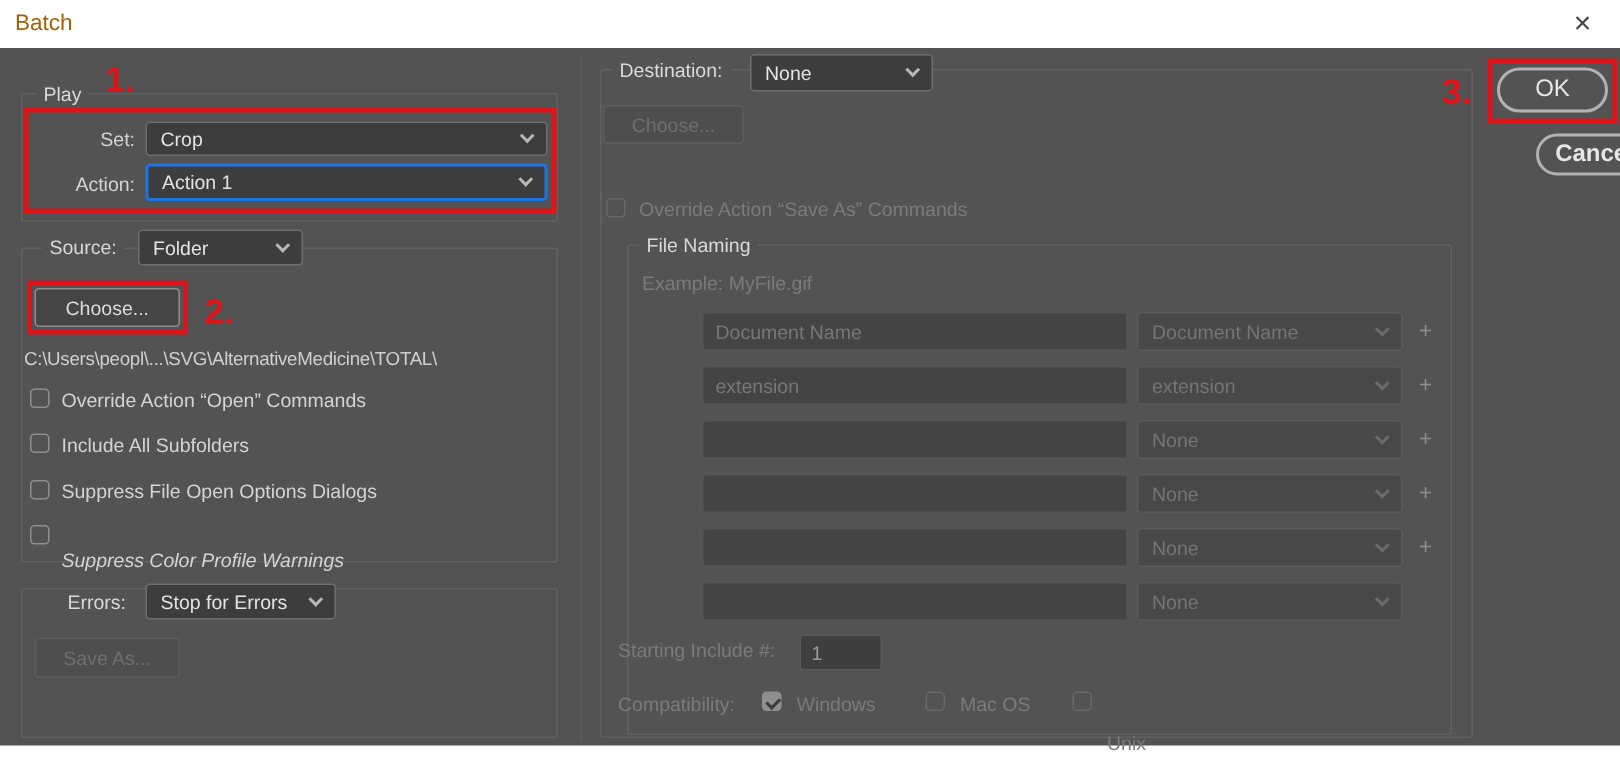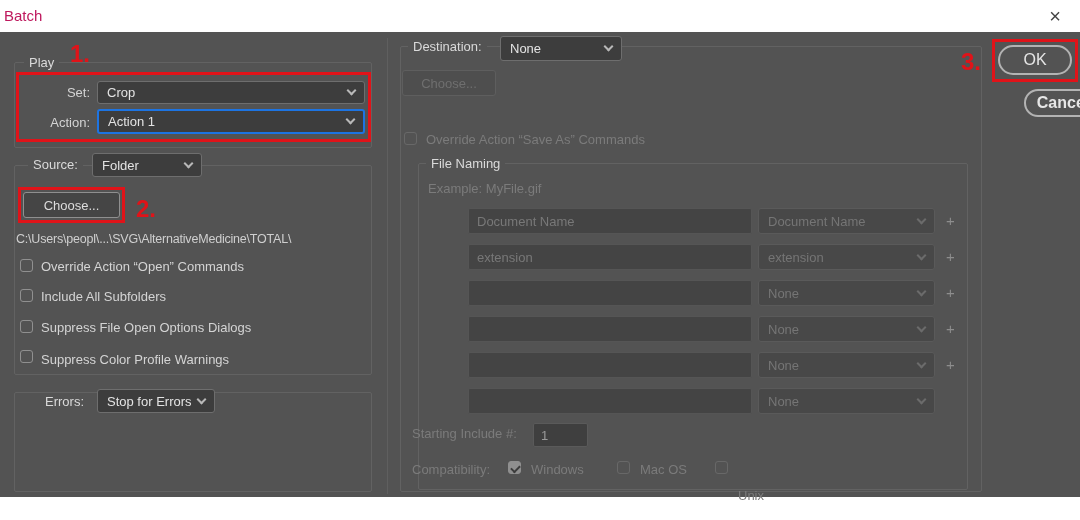--- a/index.html
+++ b/index.html
@@ -2,21 +2,21 @@
 <html><head>
 <meta charset="utf-8">
 <style>
   * { margin:0; padding:0; box-sizing:border-box; }
   html,body { background:#ffffff; }
   .stage { position:relative; width:1080px; height:520px; background:#ffffff;
            font-family:"Liberation Sans","DejaVu Sans",sans-serif; overflow:hidden; }
 
   
   .titlebar { position:absolute; left:0; top:0; width:1080px; height:32px; background:#ffffff; }
-  .title-text { position:absolute; left:4px; top:7px; font-size:15px; color:#be185d; }
+  .title-text { position:absolute; left:10px; top:7px; font-size:15px; color:#a16207; }
   .close-btn { position:absolute; right:10px; top:1px; width:30px; height:30px; display:flex;
                align-items:center; justify-content:center; font-size:20px; color:#444; cursor:pointer; }
 
   
   .body { position:absolute; left:0; top:32px; width:1080px; height:465px; background:#535353; }
   .vdivider { position:absolute; left:387px; top:6px; width:1px; height:456px; background:#5f5f5f; }
 
   .group { position:absolute; border:1px solid #626262; border-radius:2px; }
   .group-label { position:absolute; background:#535353; padding:0 5px; font-size:13px; color:#dadada; white-space:nowrap; }
 
@@ -110,28 +110,29 @@
     <span class="checkbox" style="left:20px; top:227px;"></span>
     <span class="label" style="left:41px; top:227px;">Override Action “Open” Commands</span>
 
     <span class="checkbox" style="left:20px; top:257px;"></span>
     <span class="label" style="left:41px; top:257px;">Include All Subfolders</span>
 
     <span class="checkbox" style="left:20px; top:288px;"></span>
     <span class="label" style="left:41px; top:288px;">Suppress File Open Options Dialogs</span>
 
     <span class="checkbox" style="left:20px; top:318px;"></span>
-    <span class="label" style="left:41px; top:320px;">Suppress Color Profile Warnings</span>
+    <span class="label" style="left:41px; top:334px;font-style:italic;">Suppress Color Profile Warnings</span>
 
     <div class="group" style="left:14px; top:360px; width:358px; height:100px;"></div>
     <span class="group-label" style="left:40px; top:362px;">Errors:</span>
-    <div class="dropdown" style="left:97px; top:357px; width:118px; height:24px;">
+    <div class="dropdown" style="left:97px; top:357px; width:127px; height:24px;">
       <span>Stop for Errors</span>
       <span class="chev"></span>
     </div>
+    <div class="btn disabled" style="left:23px; top:393px; width:97px; height:27px;">Save As...</div>
 
     <div class="group" style="left:400px; top:14px; width:582px; height:446px;"></div>
     <span class="group-label" style="left:408px; top:7px;">Destination:</span>
     <div class="dropdown" style="left:500px; top:4px; width:122px; height:25px;">
       <span>None</span>
       <span class="chev"></span>
     </div>
     <div class="btn disabled" style="left:402px; top:38px; width:94px; height:26px;">Choose...</div>
 
     <span class="checkbox disabled" style="left:404px; top:100px;"></span>

